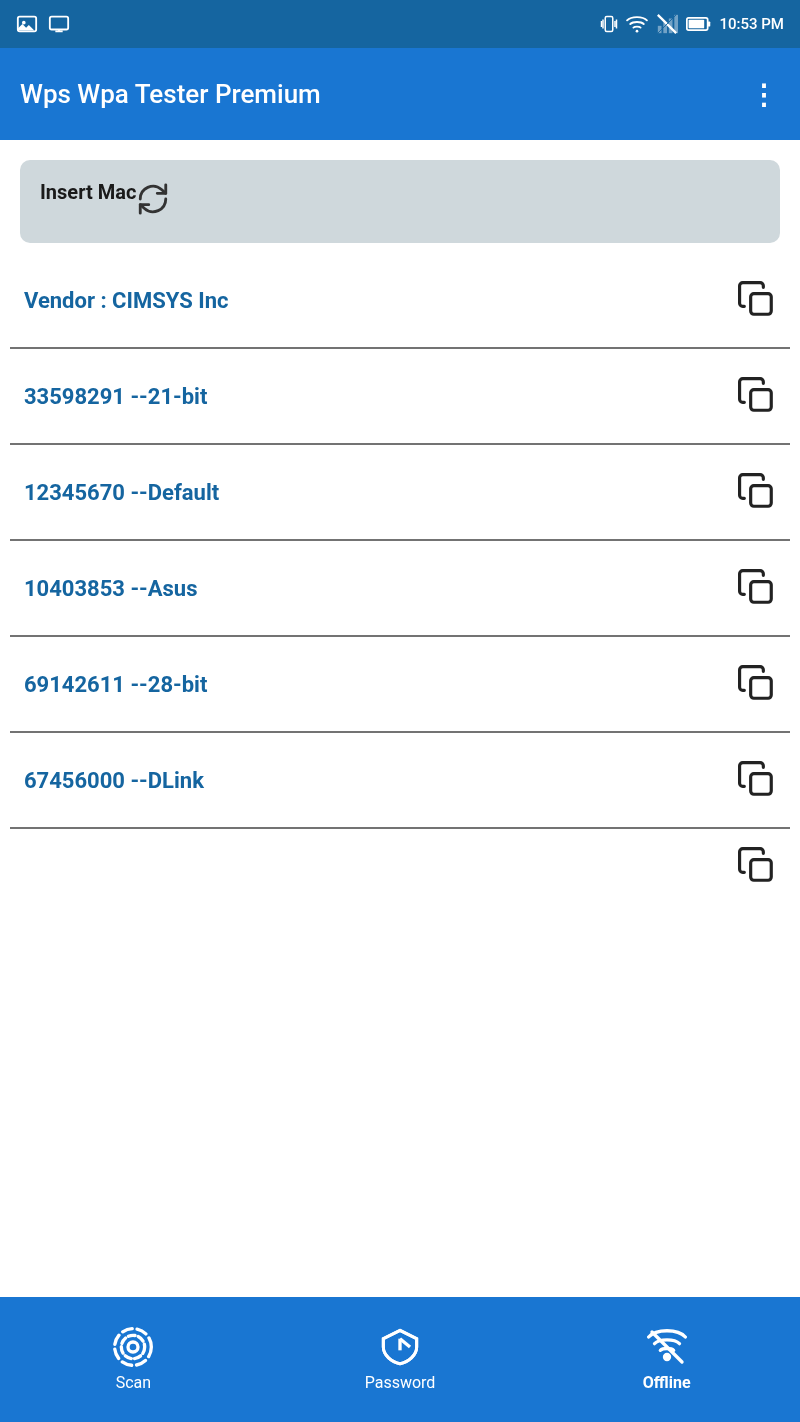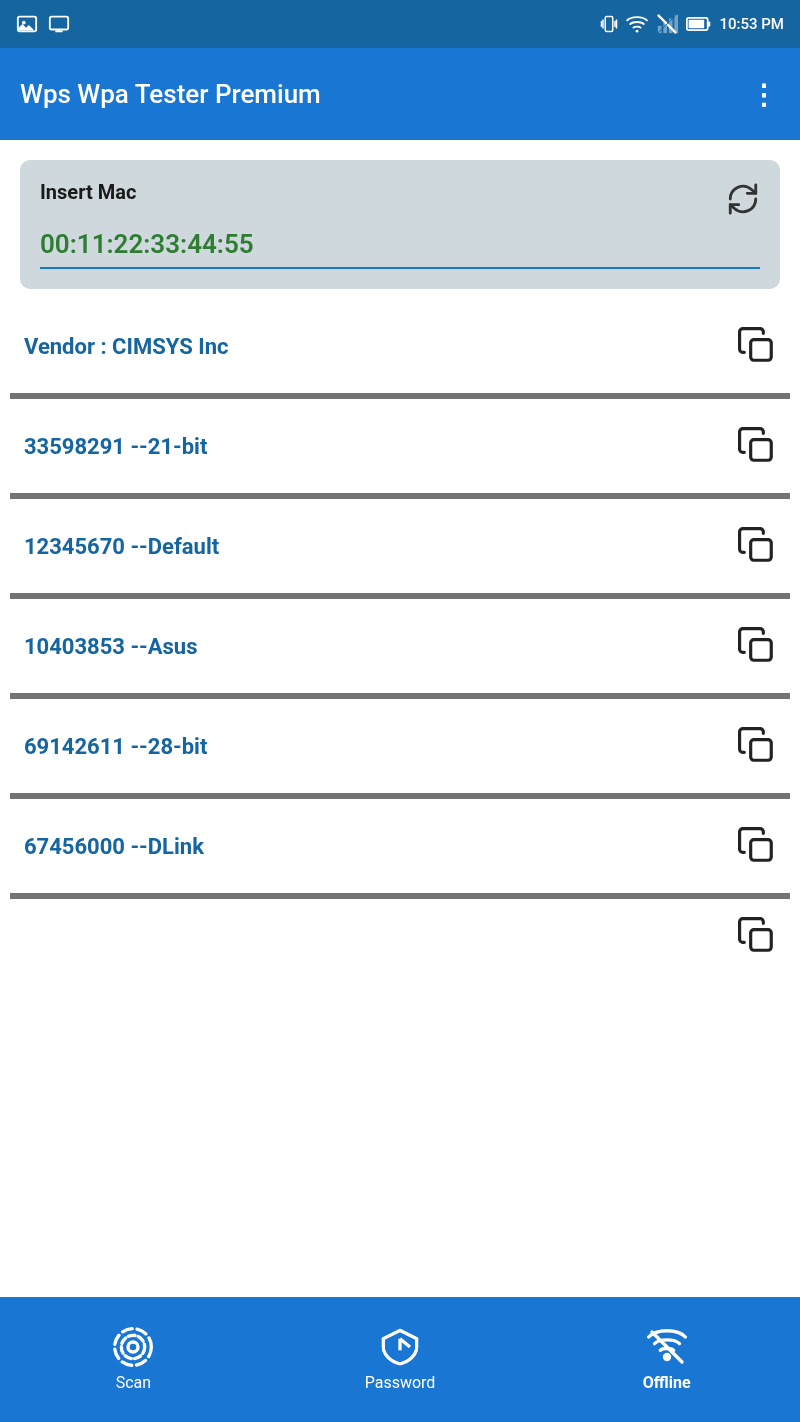--- a/index.html
+++ b/index.html
@@ -71,21 +71,21 @@
       flex-direction: column;
     }
 
     
     .mac-card {
       margin: 20px 20px 10px 20px;
       background: #cfd8dc;
       border-radius: 10px;
       padding: 20px 20px 20px 20px;
       display: flex;
-      flex-direction: column;
+      flex-direction: row;
       position: relative;
     }
     .mac-card-header {
       display: flex;
       align-items: flex-start;
       justify-content: space-between;
     }
     .mac-label {
       font-size: 20px;
       font-weight: 700;
@@ -114,21 +114,21 @@
       flex: 1;
       display: flex;
       flex-direction: column;
       padding: 0 10px;
     }
     .list-item {
       display: flex;
       align-items: center;
       justify-content: space-between;
       padding: 28px 14px;
-      border-bottom: 6px solid #737373;
+      border-bottom: 2px solid #737373;
     }
     .list-item-text {
       font-size: 22px;
       font-weight: 700;
       color: #1565a0;
     }
     .copy-icon {
       cursor: pointer;
       display: inline-flex;
       align-items: center;
@@ -245,21 +245,20 @@
       <span class="mac-label">Insert Mac</span>
       <span class="refresh-icon">
         <svg width="34" height="34" viewBox="0 0 24 24" fill="none" stroke="#333" stroke-width="2" stroke-linecap="round" stroke-linejoin="round">
           <path d="M21 2v6h-6"></path>
           <path d="M3 12a9 9 0 0 1 15-6.7L21 8"></path>
           <path d="M3 22v-6h6"></path>
           <path d="M21 12a9 9 0 0 1-15 6.7L3 16"></path>
         </svg>
       </span>
     </div>
-    <span class="mac-value">00:11:22:33:44:55</span>
     <div class="mac-divider"></div>
   </div>
 
   <div class="list-container">
 
     <div class="list-item">
       <span class="list-item-text">Vendor : CIMSYS Inc</span>
       <span class="copy-icon">
         <svg viewBox="0 0 24 24" fill="none" stroke="#222" stroke-width="2" stroke-linecap="round" stroke-linejoin="round">
           <rect x="8" y="8" width="13" height="13" rx="2"></rect>

